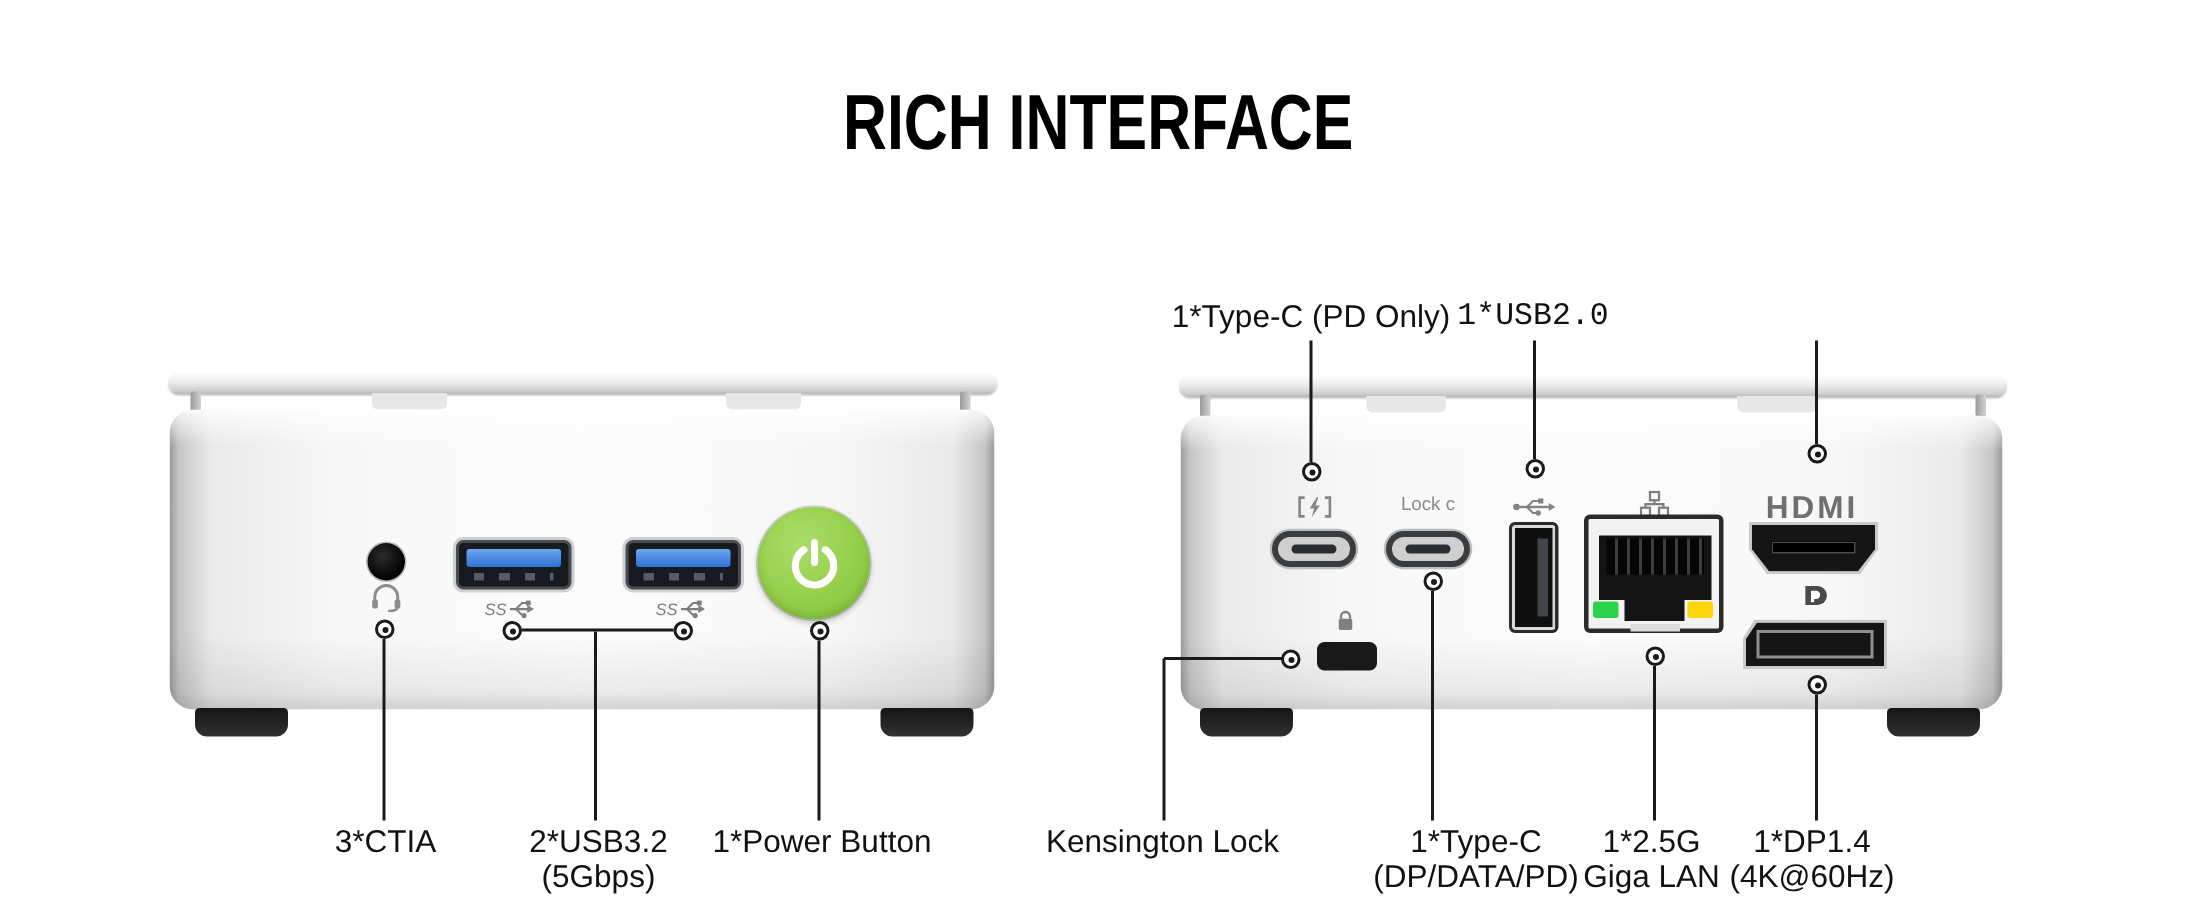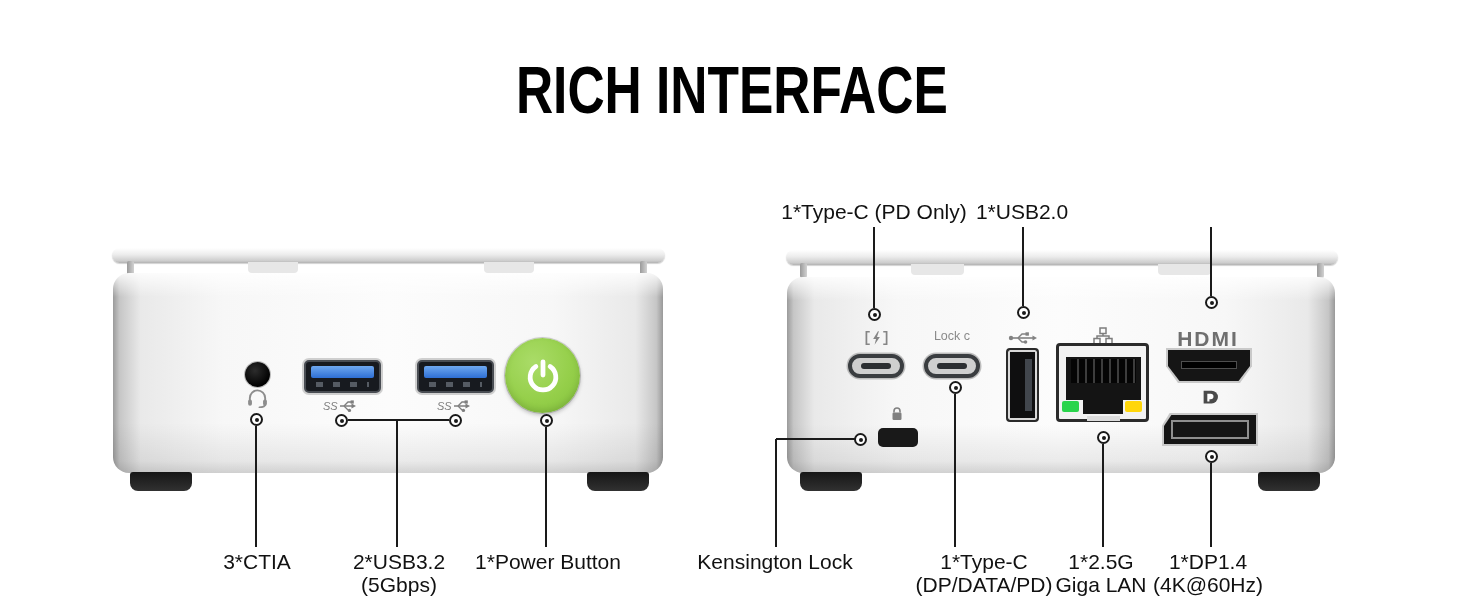--- a/index.html
+++ b/index.html
@@ -2,21 +2,21 @@
 <html><head>
 <meta charset="utf-8">
 <style>
   * { box-sizing: border-box; margin: 0; padding: 0; }
   html,body { background:#fff; }
   .stage{ position:relative; width:1464px; height:600px; background:#fff; overflow:hidden;
           font-family:"Liberation Sans", sans-serif; color:#111; }
   .abs{ position:absolute; }
 
   .title{ position:absolute; top:52px; left:0; width:100%; text-align:center;
-          font-size:66px; font-weight:700; color:#000; white-space:nowrap; }
+          font-size:52px; font-weight:700; color:#000; white-space:nowrap; }
   .title span{ display:inline-block; transform:scaleX(.78); transform-origin:center; }
 
   
   .lid{ position:absolute; height:15px; border-radius:8px;
         background:linear-gradient(180deg,#ffffff 0%,#ececec 45%,#cdcdcd 85%,#b2b2b2 100%);
         box-shadow:0 1px 1px rgba(0,0,0,.18); }
   .pin{ position:absolute; width:7px; height:15px; border-radius:2px;
         background:linear-gradient(90deg,#9a9a9a,#d2d2d2); }
   .tab{ position:absolute; height:11px; background:#e7e7e7; border-radius:0 0 4px 4px; }
   .pcbody{ position:absolute; border-radius:16px;
@@ -218,21 +218,21 @@
     <div class="dpframe"></div>
   </div>
 
   <svg class="abs" style="left:891px;top:406px;" width="12" height="16" viewBox="0 0 12 15">
     <path d="M3 6 V4.5 a3 3 0 0 1 6 0 V6" fill="none" stroke="#808080" stroke-width="1.6"></path>
     <rect x="1.5" y="6" width="9" height="7.5" rx="1.2" fill="#808080"></rect>
   </svg>
   <div class="kslot" style="left:878px;top:428px;"></div>
 
   <div class="lbl" style="left:764px;top:200px;width:220px;">1*Type-C (PD Only)</div>
-  <div class="lbl" style="left:942px;top:200px;width:160px;">1*USB2.0</div>
+  <div class="lbl" style="left:942px;top:200px;width:160px;font-family:Liberation Mono, monospace;">1*USB2.0</div>
   <div class="vline" style="left:873px;top:227px;height:81px;"></div>
   <div class="vline" style="left:1022px;top:227px;height:79px;"></div>
   <div class="vline" style="left:1210px;top:227px;height:69px;"></div>
   <div class="dot" style="left:868px;top:308px;"></div>
   <div class="dot" style="left:1017px;top:306px;"></div>
   <div class="dot" style="left:1205px;top:296px;"></div>
 
   <div class="dot" style="left:854px;top:433px;"></div>
   <div class="hline" style="left:776px;top:438px;width:79px;"></div>
   <div class="vline" style="left:775px;top:439px;height:108px;"></div>

